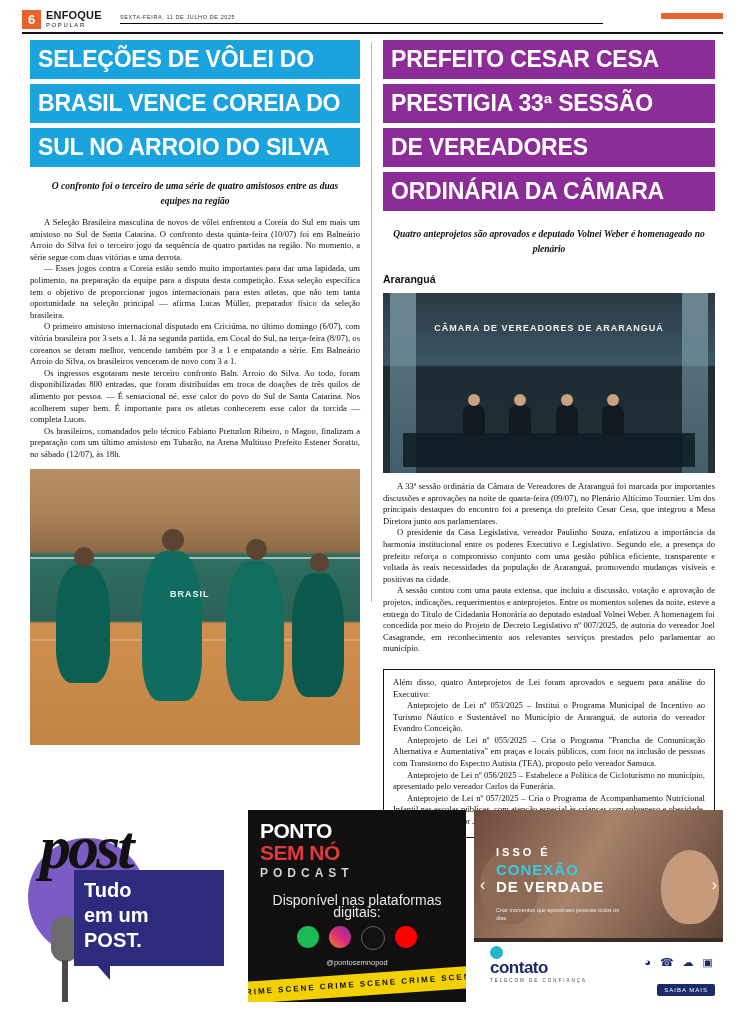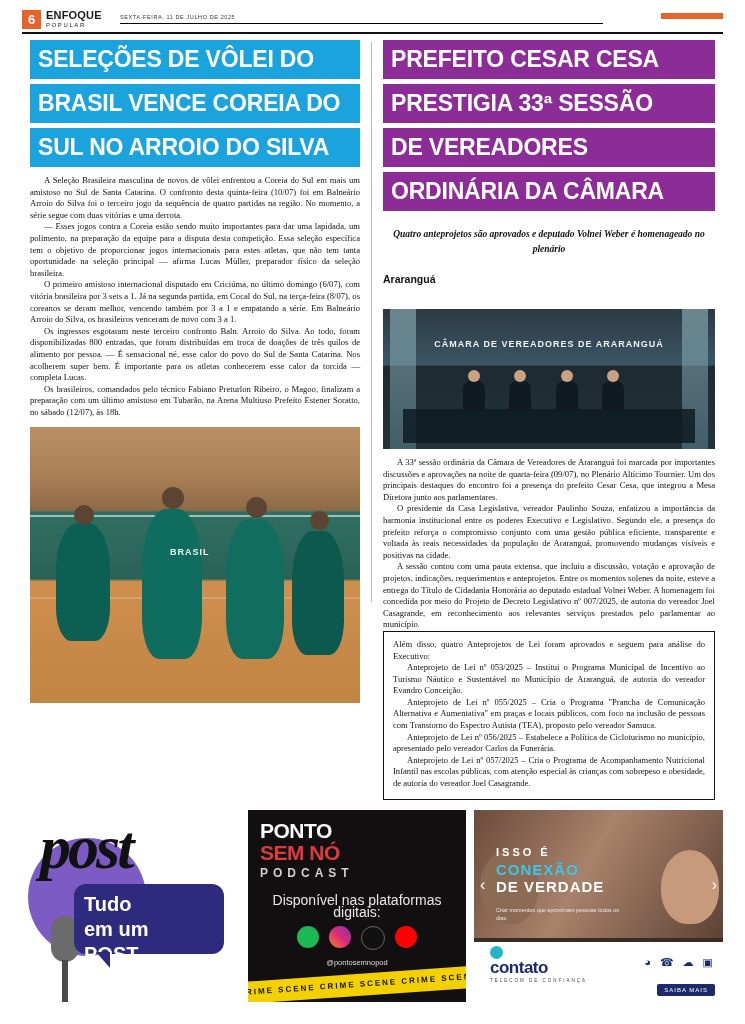--- a/index.html
+++ b/index.html
@@ -151,22 +151,22 @@
     position: relative;
     overflow: hidden;
     background: #3a4a52;
   }
   .photo-volley {
     margin-top: 9px;
     height: 276px;
     background: linear-gradient(#b98f63 0%, #a97f55 18%, #8d6a47 30%, #2f6f62 31%, #2b6257 55%, #cf8f4f 56%, #c08443 100%);
   }
   .photo-camera {
-    margin-top: 24px;
-    height: 140px;
+    margin-top: 8px;
+    height: 180px;
     background: linear-gradient(#2b3a44 0%, #3c5663 40%, #1d2a31 41%, #24323a 100%);
   }
   .ph-overlay-text {
     position: absolute;
     left: 50%;
     transform: translateX(-50%);
     top: 30px;
     font-family: "Liberation Sans", sans-serif;
     font-weight: bold;
     font-size: 9px;
@@ -216,21 +216,21 @@
   .cam-window {
     position: absolute;
     top: 0; bottom: 0;
     width: 8%;
     background: linear-gradient(180deg,#9fc2cc,#5c8390);
     opacity: .55;
   }
 
   
   .boxed {
-    margin-top: 0;
+    margin-top: 14px;
     border: 1px solid #111;
     padding: 7px 9px 9px 9px;
   }
   .boxed .body-text { margin-top: 0; }
   .boxed p { margin-bottom: 0; }
 
   
   .ads {
     position: absolute;
     left: 22px; right: 22px;
@@ -261,24 +261,24 @@
     font-family: "Liberation Serif", serif;
     font-style: italic;
     font-weight: bold;
     font-size: 62px;
     letter-spacing: -3px;
     color: #111;
     line-height: 62px;
   }
   .ad1-bubble {
     position: absolute;
-    left: 52px; top: 74px;
-    width: 150px; height: 70px;
+    left: 52px; top: 60px;
+    width: 150px; height: 96px;
     background: #2e2b7f;
-    border-radius: 12px;
+    border-radius: 0;
   }
   .ad1-bubble:after {
     content: "";
     position: absolute;
     left: 22px; bottom: -14px;
     border-left: 14px solid transparent;
     border-right: 0 solid transparent;
     border-top: 16px solid #2e2b7f;
   }
   .ad1-bubble-text {
@@ -485,20 +485,21 @@
     <div class="masthead-accent"></div>
   </div>
   <div class="header-divider"></div>
   <div class="vert-rule"></div>
 
   <div class="col-left">
     <div class="headline-line hl-blue">SELEÇÕES DE VÔLEI DO</div>
     <div class="headline-line hl-blue">BRASIL VENCE COREIA DO</div>
     <div class="headline-line hl-blue">SUL NO ARROIO DO SILVA</div>
 
+    <div class="subhead">O confronto foi o terceiro de uma série de quatro amistosos entre as duas equipes na região</div>
 
     <div class="body-text">
       <p>A Seleção Brasileira masculina de novos de vôlei enfrentou a Coreia do Sul em mais um amistoso no Sul de Santa Catarina. O confronto desta quinta-feira (10/07) foi em Balneário Arroio do Silva foi o terceiro jogo da sequência de quatro partidas na região. No momento, a série segue com duas vitórias e uma derrota.</p>
       <p>— Esses jogos contra a Coreia estão sendo muito importantes para dar uma lapidada, um polimento, na preparação da equipe para a disputa desta competição. Essa seleção específica tem o objetivo de proporcionar jogos internacionais para estes atletas, que não tem tanta oportunidade na seleção principal — afirma Lucas Müller, preparador físico da seleção brasileira.</p>
       <p>O primeiro amistoso internacional disputado em Criciúma, no último domingo (6/07), com vitória brasileira por 3 sets a 1. Já na segunda partida, em Cocal do Sul, na terça-feira (8/07), os coreanos se deram melhor, vencendo também por 3 a 1 e empatando a série. Em Balneário Arroio do Silva, os brasileiros venceram de novo com 3 a 1.</p>
       <p>Os ingressos esgotaram neste terceiro confronto Baln. Arroio do Silva. Ao todo, foram disponibilizadas 800 entradas, que foram distribuídas em troca de doações de três quilos de alimento por pessoa. — É sensacional né, esse calor do povo do Sul de Santa Catarina. Nos acolherem super bem. É importante para os atletas conhecerem esse calor da torcida — completa Lucas.</p>
       <p>Os brasileiros, comandados pelo técnico Fabiano Preturlon Ribeiro, o Magoo, finalizam a preparação com um último amistoso em Tubarão, na Arena Multiuso Prefeito Estener Soratto, no sábado (12/07), às 18h.</p>
     </div>
 
     <div class="photo photo-volley">

